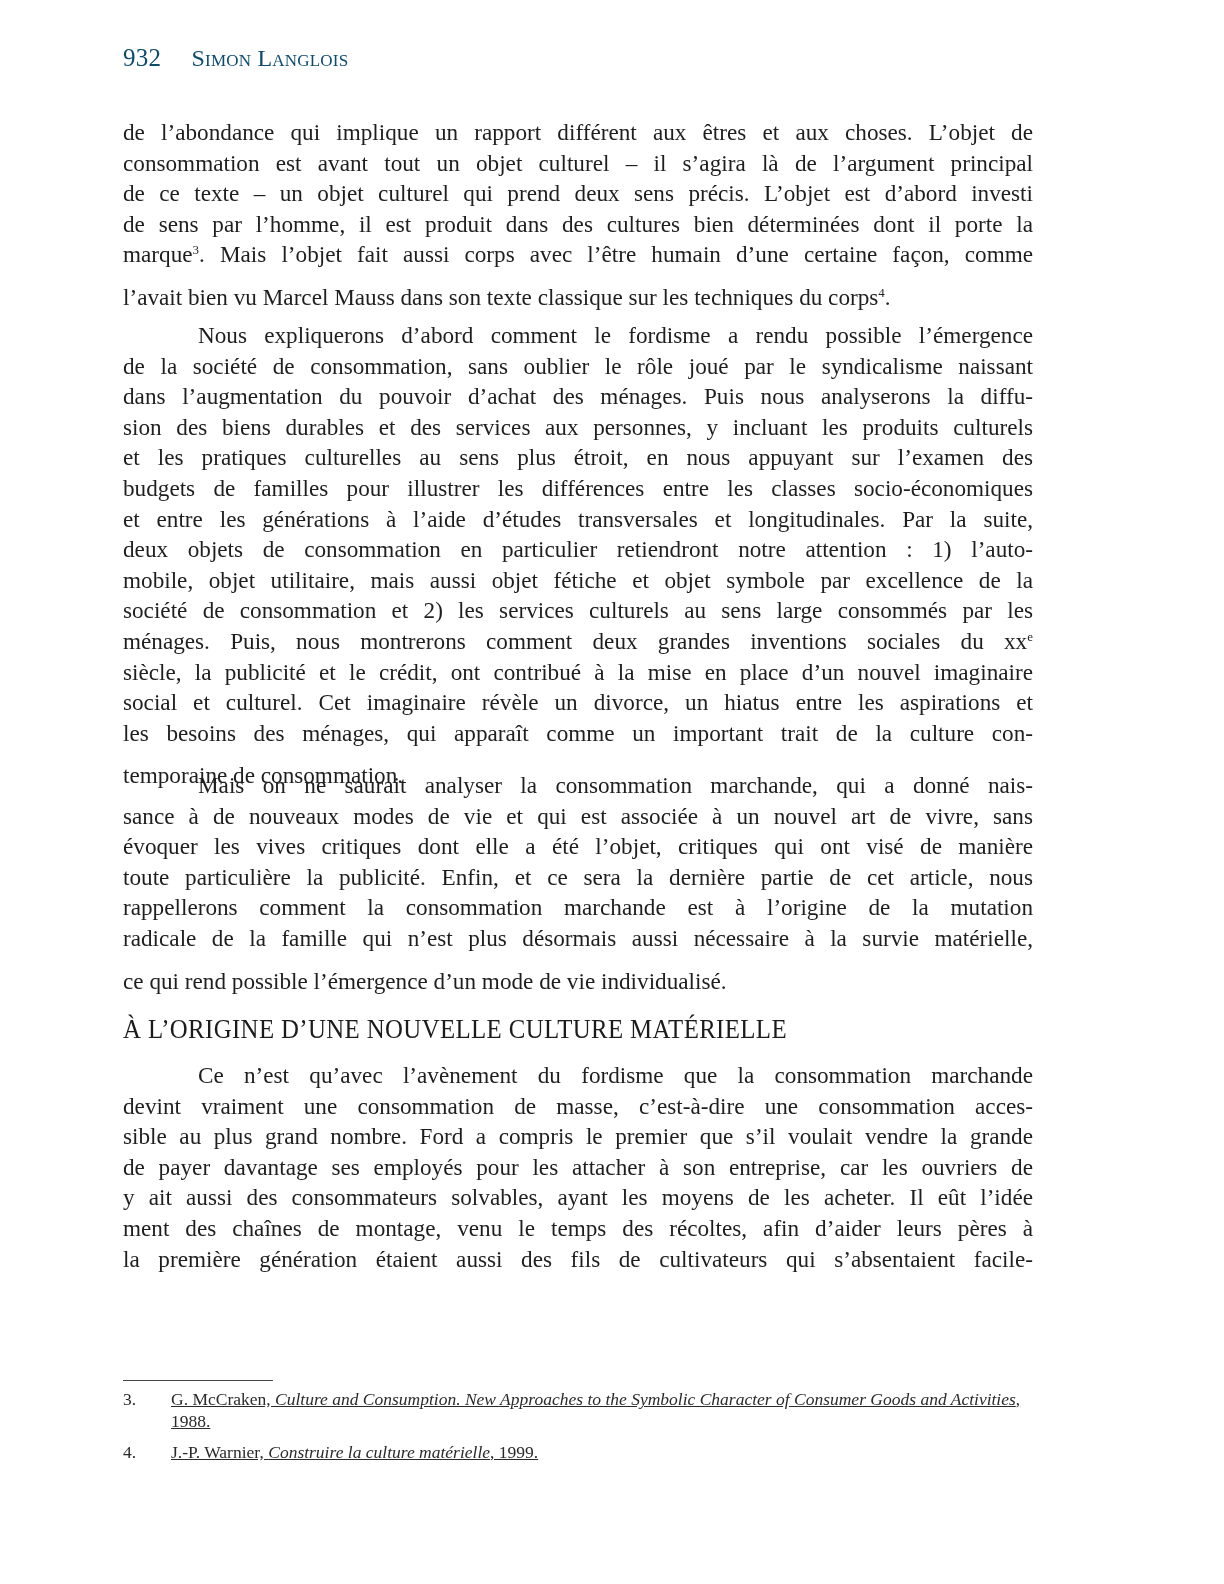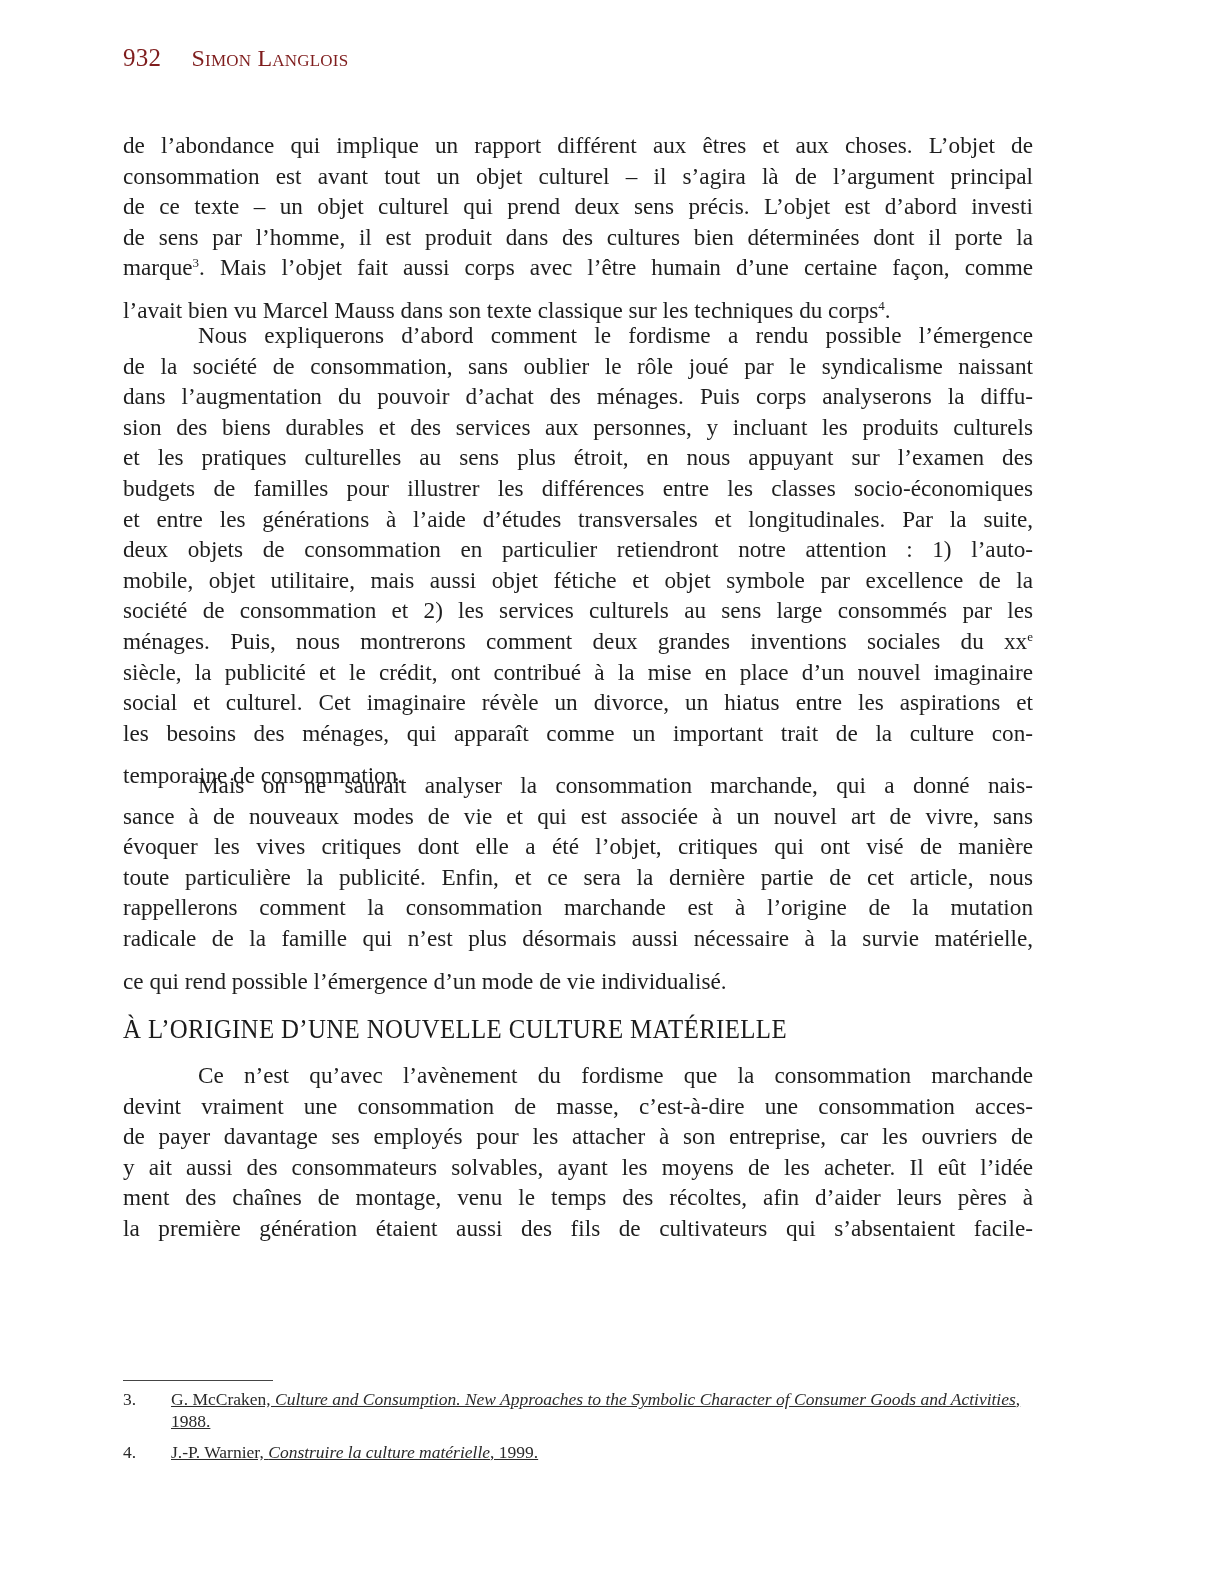--- a/index.html
+++ b/index.html
@@ -3,36 +3,36 @@
   <meta charset="utf-8">
   <style>
     html, body { margin: 0; padding: 0; background: #ffffff; }
     body {
       width: 1224px; height: 1584px; position: relative; overflow: hidden;
       font-family: "Liberation Serif", "DejaVu Serif", serif;
       color: #1e1e1e;
     }
     .header {
       position: absolute; left: 123px; top: 44px;
-      font-size: 25px; letter-spacing: 0.2px; color: #7f1d1d;
+      font-size: 25px; letter-spacing: 0.2px; color: #0c4a6e;
     }
     .header .pnum { display: inline-block; margin-right: 24px; }
     .header .author { font-variant: small-caps; font-size: 24px; }
     .body-text {
       position: absolute; left: 123px; width: 910px;
       font-size: 23.2px; line-height: 30.6px;
     }
     .line {
       display: block; white-space: nowrap;
       text-align: justify; text-align-last: justify;
     }
     .line.last { text-align-last: left; margin-top: 12px; }
     .line.indent { padding-left: 75px; }
     sup { font-size: 13px; line-height: 0; vertical-align: 8px; }
-    .p1 { top: 130px; }
+    .p1 { top: 117px; }
     .p2 { top: 320px; }
     .p3 { top: 770px; }
     .heading {
       position: absolute; left: 123px; top: 1014px;
       font-size: 27px; letter-spacing: 0.4px; color: #1b1b1b;
       font-weight: normal; margin: 0;
       transform: scaleX(0.92); transform-origin: left center;
     }
     .p4 { top: 1060px; }
     .fn-rule {
@@ -60,21 +60,21 @@
     <span class="line">de l’abondance qui implique un rapport différent aux êtres et aux choses. L’objet de</span>
     <span class="line">consommation est avant tout un objet culturel – il s’agira là de l’argument principal</span>
     <span class="line">de ce texte – un objet culturel qui prend deux sens précis. L’objet est d’abord investi</span>
     <span class="line">de sens par l’homme, il est produit dans des cultures bien déterminées dont il porte la</span>
     <span class="line">marque<sup>3</sup>. Mais l’objet fait aussi corps avec l’être humain d’une certaine façon, comme</span>
     <span class="line last">l’avait bien vu Marcel Mauss dans son texte classique sur les techniques du corps<sup>4</sup>.</span>
   </div>
 <div class="body-text p2">
     <span class="line indent">Nous expliquerons d’abord comment le fordisme a rendu possible l’émergence</span>
     <span class="line">de la société de consommation, sans oublier le rôle joué par le syndicalisme naissant</span>
-    <span class="line">dans l’augmentation du pouvoir d’achat des ménages. Puis corps analyserons la diffu-</span>
+    <span class="line">dans l’augmentation du pouvoir d’achat des ménages. Puis nous analyserons la diffu-</span>
     <span class="line">sion des biens durables et des services aux personnes, y incluant les produits culturels</span>
     <span class="line">et les pratiques culturelles au sens plus étroit, en nous appuyant sur l’examen des</span>
     <span class="line">budgets de familles pour illustrer les différences entre les classes socio-économiques</span>
     <span class="line">et entre les générations à l’aide d’études transversales et longitudinales. Par la suite,</span>
     <span class="line">deux objets de consommation en particulier retiendront notre attention : 1) l’auto-</span>
     <span class="line">mobile, objet utilitaire, mais aussi objet fétiche et objet symbole par excellence de la</span>
     <span class="line">société de consommation et 2) les services culturels au sens large consommés par les</span>
     <span class="line">ménages. Puis, nous montrerons comment deux grandes inventions sociales du xx<sup>e</sup></span>
     <span class="line">siècle, la publicité et le crédit, ont contribué à la mise en place d’un nouvel imaginaire</span>
     <span class="line">social et culturel. Cet imaginaire révèle un divorce, un hiatus entre les aspirations et</span>
@@ -89,20 +89,21 @@
     <span class="line">rappellerons comment la consommation marchande est à l’origine de la mutation</span>
     <span class="line">radicale de la famille qui n’est plus désormais aussi nécessaire à la survie matérielle,</span>
     <span class="line last">ce qui rend possible l’émergence d’un mode de vie individualisé.</span>
   </div>
 
 <h2 class="heading">À L’ORIGINE D’UNE NOUVELLE CULTURE MATÉRIELLE</h2>
 
 <div class="body-text p4">
     <span class="line indent">Ce n’est qu’avec l’avènement du fordisme que la consommation marchande</span>
     <span class="line">devint vraiment une consommation de masse, c’est-à-dire une consommation acces-</span>
+    <span class="line">sible au plus grand nombre. Ford a compris le premier que s’il voulait vendre la grande</span>
     <span class="line">de payer davantage ses employés pour les attacher à son entreprise, car les ouvriers de</span>
     <span class="line">y ait aussi des consommateurs solvables, ayant les moyens de les acheter. Il eût l’idée</span>
     <span class="line">ment des chaînes de montage, venu le temps des récoltes, afin d’aider leurs pères à</span>
     <span class="line">la première génération étaient aussi des fils de cultivateurs qui s’absentaient facile-</span>
   </div>
 
 <div class="fn-rule"></div>
 
 <div class="footnotes">
   <div class="fn">

